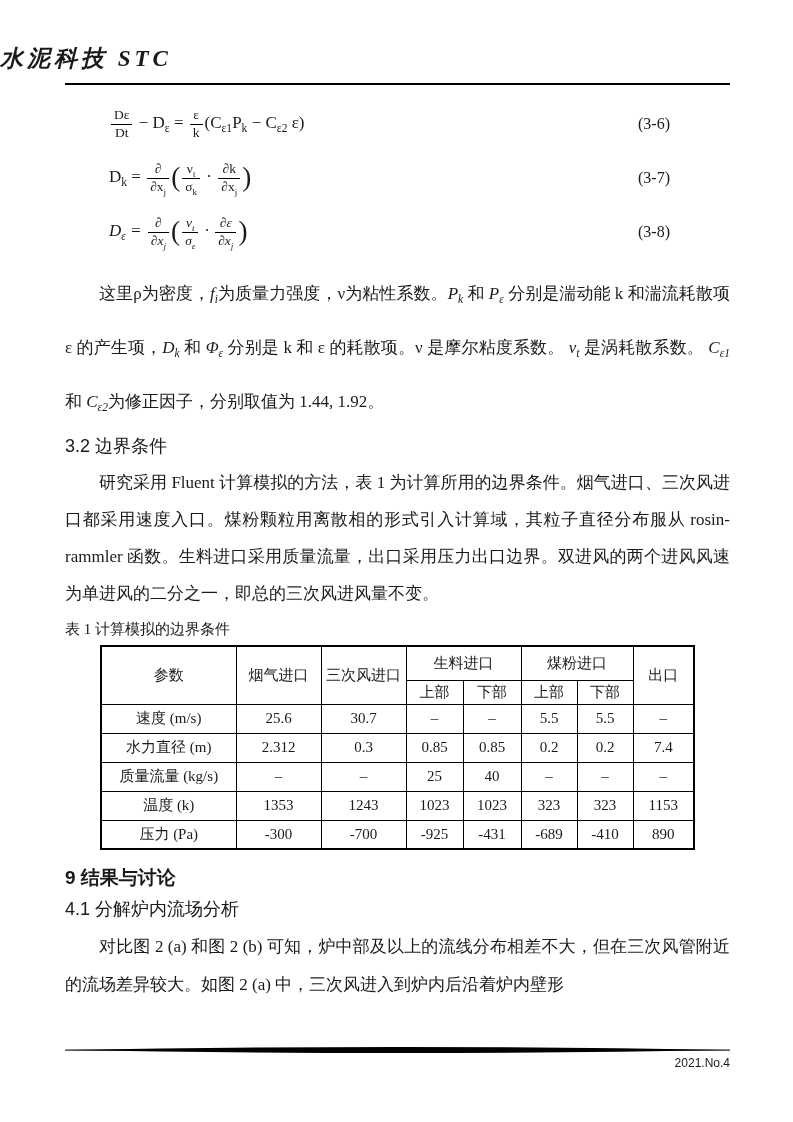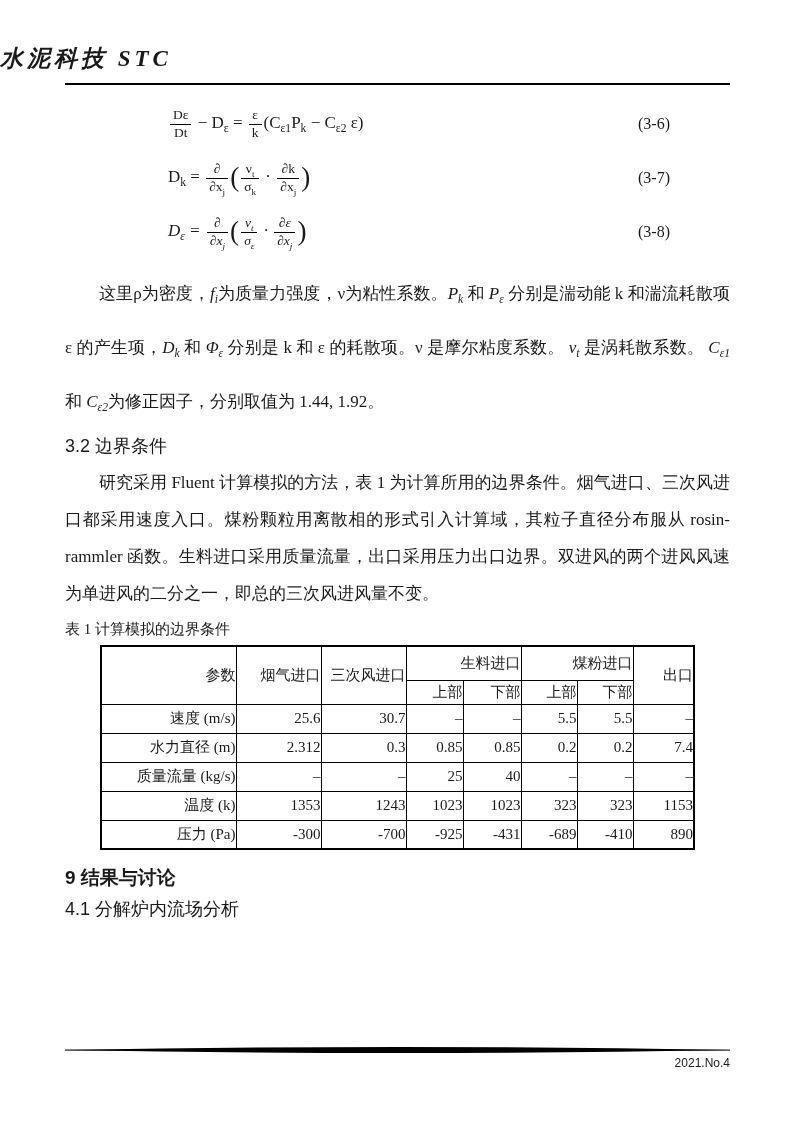--- a/index.html
+++ b/index.html
@@ -11,41 +11,41 @@
   }
   .content { padding:0 63px 0 65px; }
   .journal-title {
     padding-top:44px; text-align:left; font-size:23px; line-height:30px;
     font-weight:bold; font-style:italic; letter-spacing:4px;
   }
   .header-rule { margin:9px 63px 0 65px; border-top:2px solid #000; }
   .intro-line { margin-top:12px; font-size:17px; line-height:28px; }
   .equations { margin-top:12px; }
   .eq-row { position:relative; height:54px; display:flex; align-items:center; }
-  .eq-body { margin-left:103px; font-size:17px; }
+  .eq-body { margin-left:44px; font-size:17px; }
   .eq-label { position:absolute; right:60px; font-size:16px; }
   .frac { display:inline-block; vertical-align:middle; text-align:center;
           font-size:13.5px; line-height:1.2; margin:0 2px; }
   .ftop { display:block; border-bottom:1px solid #000; padding:0 3px; }
   .fbot { display:block; padding:0 3px; }
   sub { font-size:68%; line-height:0; }
   .it { font-style:italic; }
   .bigp { font-size:160%; vertical-align:middle; line-height:0.9; }
   .para { font-size:17px; text-align:justify; text-indent:2em; }
   .para-symbols { margin-top:8px; line-height:54px; }
   .para-normal { margin-top:4px; line-height:37px; }
   .para-result { margin-top:5px; line-height:38px; }
   .h-sub { margin-top:4px; font-size:18px; line-height:27px; font-weight:normal;
            font-family:"Liberation Sans","DejaVu Sans",sans-serif; }
   .h-main { margin-top:14px; font-size:19px; line-height:28px; font-weight:bold;
             font-family:"Liberation Sans","DejaVu Sans",sans-serif; }
   .tbl-caption { margin-top:5px; font-size:15px; line-height:24px; }
   .btable {
     margin:4px 0 0 35px; width:593px; border-collapse:collapse; table-layout:fixed;
-    border:2px solid #000; font-size:15px; text-align:right;padding-left:20px;
+    border:2px solid #000; font-size:15px; text-align:center;padding-left:20px;
   }
   .btable td { border:1px solid #000; vertical-align:middle; white-space:nowrap;
                overflow:hidden; }
   .btable thead tr.gr1 td { height:34px; }
   .btable thead tr.gr2 td { height:24px; }
   .btable tbody td { height:29px; }
   .footer { position:absolute; left:65px; right:63px; top:1046px; }
   .footer-rule-svg { display:block; width:100%; height:9px; }
   .footer-text { position:relative; height:18px; margin-top:1px;
                  font-family:"Liberation Sans","DejaVu Sans",sans-serif; font-size:12px; }
@@ -163,20 +163,21 @@
             <td>-689</td>
             <td>-410</td>
             <td>890</td>
           </tr>
         </tbody>
     </table>
 
     <div class="h-main">9 结果与讨论</div>
     <div class="h-sub">4.1 分解炉内流场分析</div>
 
+    <div class="para para-result">对比图 2 (a) 和图 2 (b) 可知，炉中部及以上的流线分布相差不大，但在三次风管附近的流场差异较大。如图 2 (a) 中，三次风进入到炉内后沿着炉内壁形</div>
 
   </div>
 
   <div class="footer">
     <svg class="footer-rule-svg" viewBox="0 0 665 9" preserveAspectRatio="none">
       <rect x="0" y="3.6" width="665" height="1" fill="#000"></rect>
       <path d="M0,4 Q332,-2 665,4 Q332,10 0,4 Z" fill="#000"></path>
     </svg>
     <div class="footer-text">
       <span class="footer-issue">2021.No.4</span>

